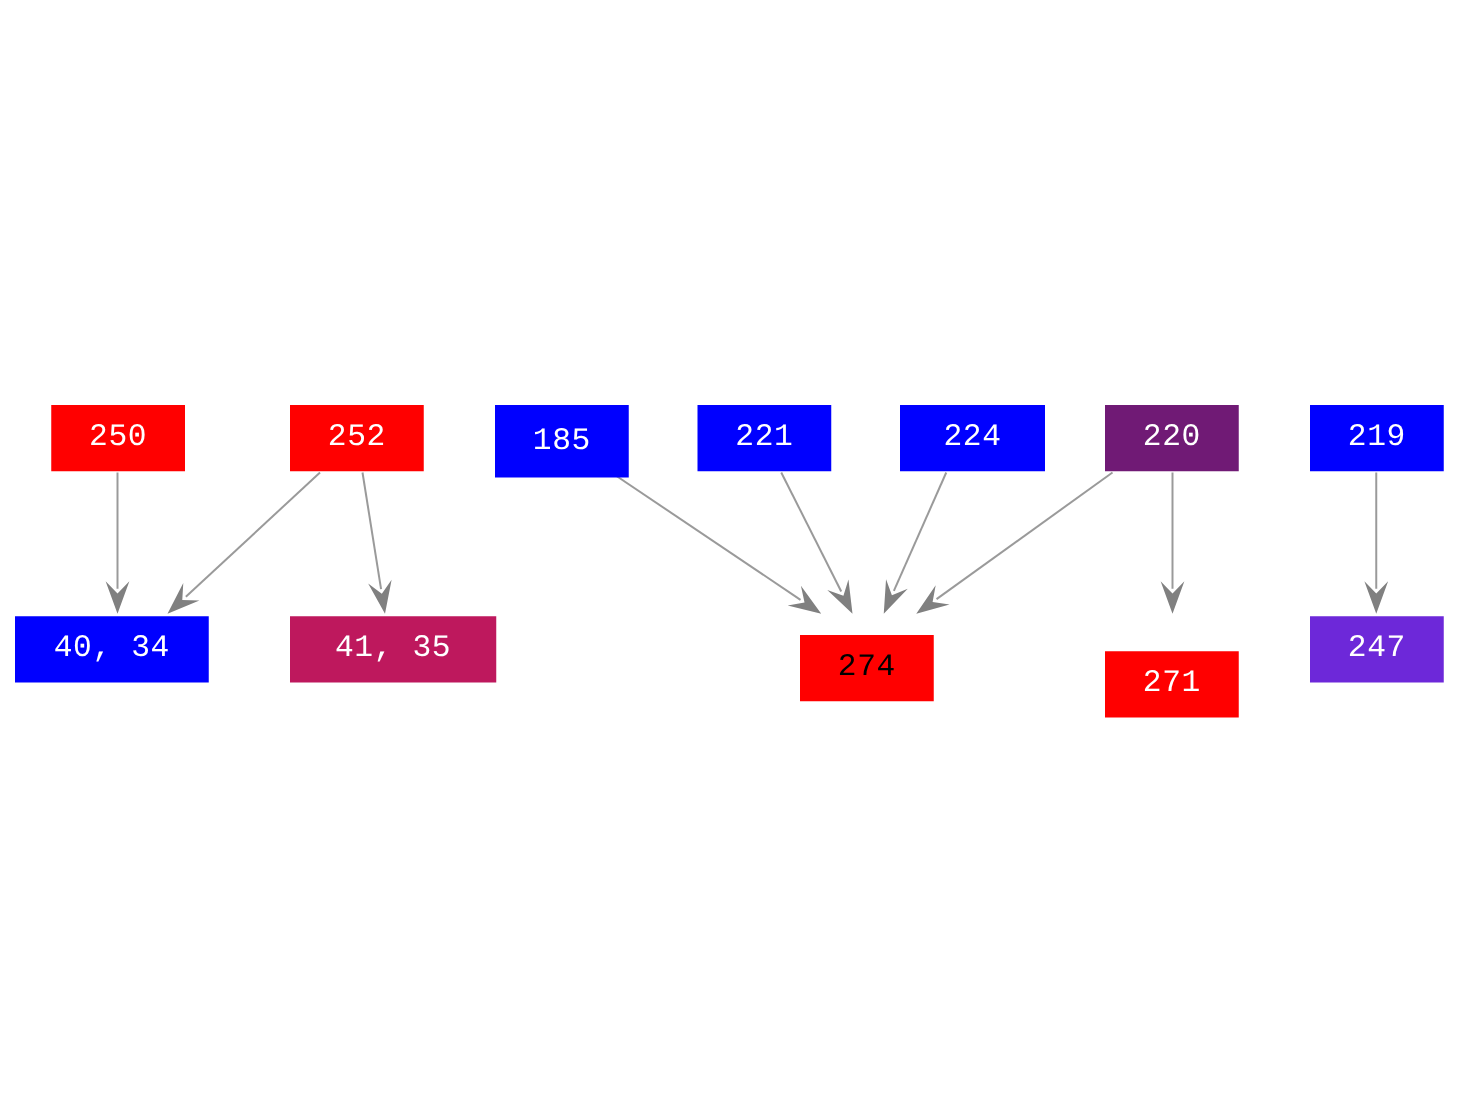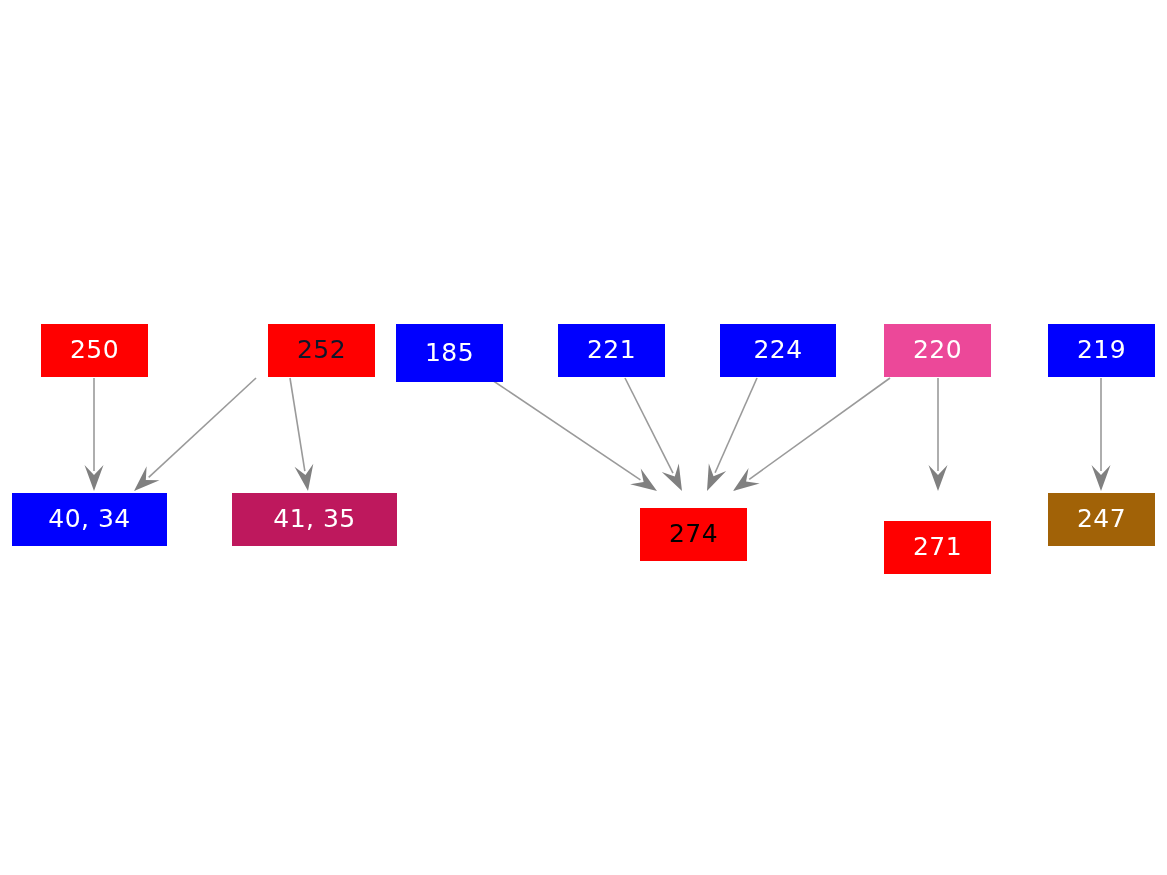--- a/index.html
+++ b/index.html
@@ -36,20 +36,21 @@
     font-family: "DejaVu Sans", sans-serif;
     font-size: 25px;
     line-height: 1;
     letter-spacing: 0.5px;
     white-space: nowrap;
     user-select: none;
   }
   .node-label {
     display: block;
     transform: translateY(-1px);
+    font-family: Liberation Mono, monospace;
   }
 </style>
 </head>
 <body>
 
 <div id="canvas" style="width: 1167px; height: 875px; background: rgb(255, 255, 255);">
   <svg id="edge-layer" viewBox="0 0 1167 875" width="1167" height="875" xmlns="http://www.w3.org/2000/svg">
       <g>
         <line x1="94" y1="378" x2="94" y2="471" stroke="#9a9a9a" stroke-width="1.6"></line>
         <polygon points="94,491 84.5,465 94,474.88 103.5,465" fill="#808080"></polygon>
@@ -84,47 +85,47 @@
       </g>
       <g>
         <line x1="1101" y1="378" x2="1101" y2="471" stroke="#9a9a9a" stroke-width="1.6"></line>
         <polygon points="1101,491 1091.5,465 1101,474.88 1110.5,465" fill="#808080"></polygon>
       </g>
     </svg>
   <div id="node-layer">
       <div class="node" style="left: 41px; top: 324px; width: 107px; height: 53px; background: rgb(255, 0, 0); color: rgb(255, 255, 255);">
         <span class="node-label">250</span>
       </div>
-      <div class="node" style="left: 232px; top: 324px; width: 107px; height: 53px; background: rgb(255, 0, 0); color: #0f172a; margin-left: 36px;">
+      <div class="node" style="left: 232px; top: 324px; width: 107px; height: 53px; background: rgb(255, 0, 0); color: #ffffff;">
         <span class="node-label">252</span>
       </div>
       <div class="node" style="left: 396px; top: 324px; width: 107px; height: 58px; background: rgb(0, 0, 255); color: rgb(255, 255, 255); text-align: center;">
         <span class="node-label">185</span>
       </div>
       <div class="node" style="left: 558px; top: 324px; width: 107px; height: 53px; background: rgb(0, 0, 255); color: rgb(255, 255, 255);">
         <span class="node-label">221</span>
       </div>
       <div class="node" style="left: 720px; top: 324px; width: 116px; height: 53px; background: rgb(0, 0, 255); color: rgb(255, 255, 255);">
         <span class="node-label">224</span>
       </div>
-      <div class="node" style="left: 884px; top: 324px; width: 107px; height: 53px; background: #ec4899; color: rgb(255, 255, 255);">
+      <div class="node" style="left: 884px; top: 324px; width: 107px; height: 53px; background: #701a75; color: rgb(255, 255, 255);">
         <span class="node-label">220</span>
       </div>
       <div class="node" style="left: 1048px; top: 324px; width: 107px; height: 53px; background: rgb(0, 0, 255); color: rgb(255, 255, 255);">
         <span class="node-label">219</span>
       </div>
       <div class="node" style="left: 12px; top: 493px; width: 155px; height: 53px; background: rgb(0, 0, 255); color: rgb(255, 255, 255);">
         <span class="node-label">40, 34</span>
       </div>
       <div class="node" style="left: 232px; top: 493px; width: 165px; height: 53px; background: #be185d; color: rgb(255, 255, 255);">
         <span class="node-label">41, 35</span>
       </div>
       <div class="node" style="left: 640px; top: 508px; width: 107px; height: 53px; background: rgb(255, 0, 0); color: #000000;">
         <span class="node-label">274</span>
       </div>
       <div class="node" style="left: 884px; top: 493px; width: 107px; height: 53px; background: rgb(255, 0, 0); color: rgb(255, 255, 255); margin-top: 28px;">
         <span class="node-label">271</span>
       </div>
-      <div class="node" style="left: 1048px; top: 493px; width: 107px; height: 53px; background: #a16207; color: rgb(255, 255, 255);">
+      <div class="node" style="left: 1048px; top: 493px; width: 107px; height: 53px; background: #6d28d9; color: rgb(255, 255, 255);">
         <span class="node-label">247</span>
       </div>
     </div>
 </div>
 
 </body></html>

